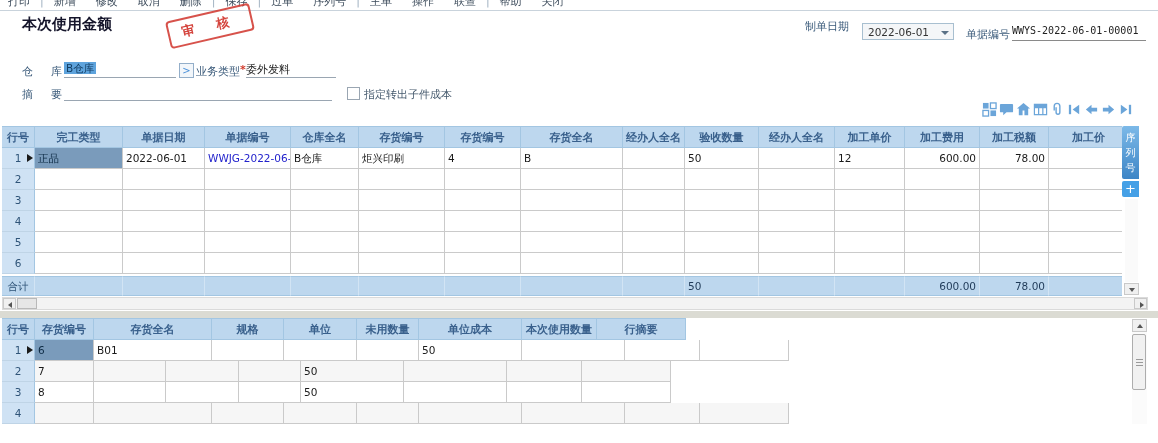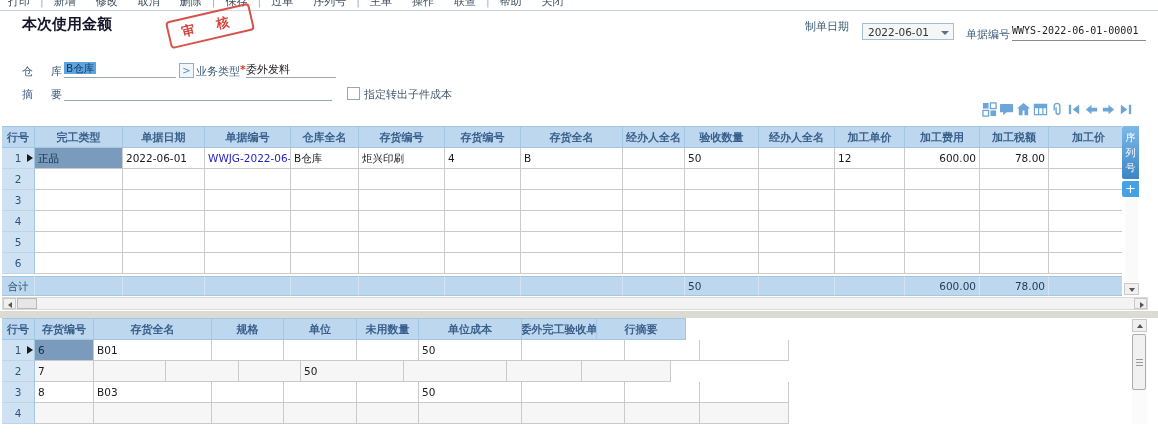--- a/index.html
+++ b/index.html
@@ -333,21 +333,21 @@
 
   <div class="grid" id="detail-grid" style="left:2px;top:318px;width:789px;height:125px;">
       <div class="trow">
         <div class="th" style="width: 33px;">行号</div>
         <div class="th" style="width: 59px;">存货编号</div>
         <div class="th" style="width: 118px;">存货全名</div>
         <div class="th" style="width: 72px;">规格</div>
         <div class="th" style="width: 73px;">单位</div>
         <div class="th" style="width: 62px;">未用数量</div>
         <div class="th" style="width: 103px;">单位成本</div>
-        <div class="th" style="width: 75px;">委外完工验收单</div>
+        <div class="th" style="width: 75px;">本次使用数量</div>
         <div class="th" style="width: 89px;">行摘要</div>
       </div>
       <div class="trow">
         <div class="td rownum" style="width: 33px; text-align: center;">1<span class="marker"></span></div>
         <div class="td sel" style="width: 59px; text-align: left;">6</div>
         <div class="td" style="width: 118px; text-align: left;">B01</div>
         <div class="td" style="width: 72px; text-align: left;"></div>
         <div class="td" style="width: 73px; text-align: left;"></div>
         <div class="td" style="width: 62px; text-align: left;"></div>
         <div class="td" style="width: 103px; text-align: left;">50</div>
@@ -362,21 +362,20 @@
         <div class="td zebra" style="width: 73px; text-align: left;"></div>
         <div class="td zebra" style="width: 62px; text-align: left;"></div>
         <div class="td zebra" style="width: 103px; text-align: left;">50</div>
         <div class="td zebra" style="width: 103px; text-align: right;"></div>
         <div class="td zebra" style="width: 75px; text-align: right;"></div>
         <div class="td zebra" style="width: 89px; text-align: left;"></div>
       </div>
       <div class="trow">
         <div class="td rownum" style="width: 33px; text-align: center;">3</div>
         <div class="td" style="width: 59px; text-align: left;">8</div>
-        <div class="td" style="width: 118px; text-align: left;">B03</div>
         <div class="td" style="width: 72px; text-align: left;"></div>
         <div class="td" style="width: 73px; text-align: left;"></div>
         <div class="td" style="width: 62px; text-align: left;"></div>
         <div class="td" style="width: 103px; text-align: left;">50</div>
         <div class="td" style="width: 103px; text-align: right;"></div>
         <div class="td" style="width: 75px; text-align: right;"></div>
         <div class="td" style="width: 89px; text-align: left;"></div>
       </div>
       <div class="trow">
         <div class="td rownum" style="width: 33px; text-align: center;">4</div>

